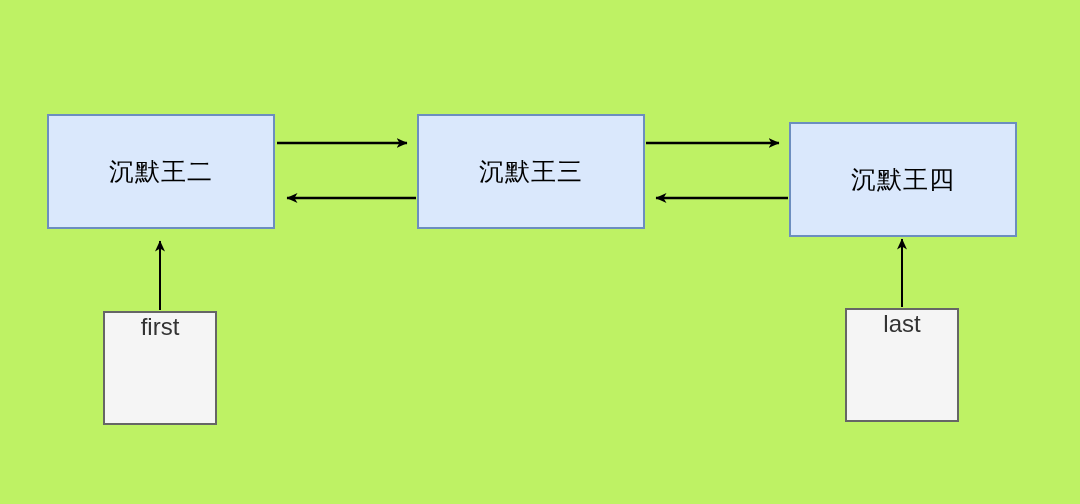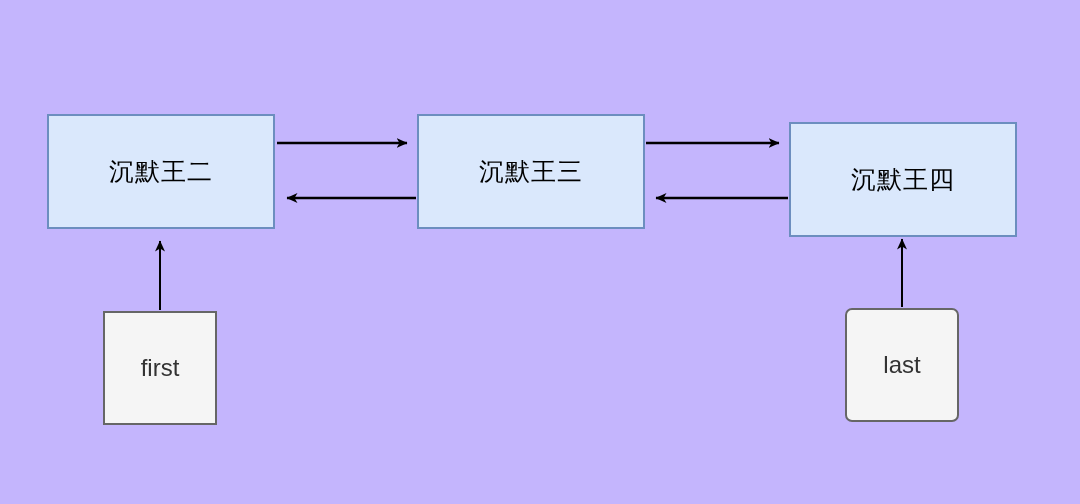--- a/index.html
+++ b/index.html
@@ -5,21 +5,21 @@
   html, body {
     margin: 0;
     padding: 0;
     background: #ffffff;
     font-family: "Liberation Sans", "DejaVu Sans", sans-serif;
   }
   .canvas {
     position: relative;
     width: 1080px;
     height: 504px;
-    background: #c4b5fd;
+    background: #bef264;
     overflow: hidden;
   }
   .node {
     position: absolute;
     box-sizing: border-box;
     width: 228px;
     height: 115px;
     background: #dae8fc;
     border: 2px solid #6c8ebf;
     display: flex;
@@ -31,31 +31,31 @@
     z-index: 2;
   }
   .pointer-box {
     position: absolute;
     box-sizing: border-box;
     width: 114px;
     height: 114px;
     background: #f5f5f5;
     border: 2px solid #666666;
     display: flex;
-    align-items: center;
+    align-items: flex-start;
     justify-content: center;
     font-size: 24px;
     color: #333333;
     z-index: 2;
   }
   #node-wang2 { left: 47px;  top: 114px; }
   #node-wang3 { left: 417px; top: 114px; }
   #node-wang4 { left: 789px; top: 122px; }
   #pointer-first { left: 103px; top: 311px; }
-  #pointer-last  { left: 845px; top: 308px; border-radius: 7px; }
+  #pointer-last  { left: 845px; top: 308px; }
   .arrow-layer {
     position: absolute;
     left: 0; top: 0;
     width: 1080px;
     height: 504px;
     z-index: 1;
   }
 </style>
 </head>
 <body>

